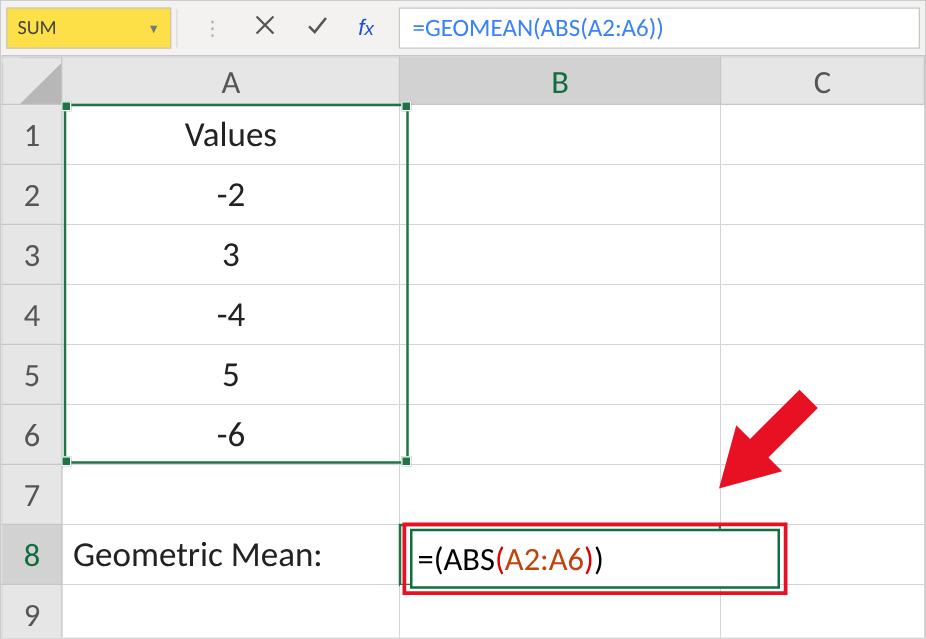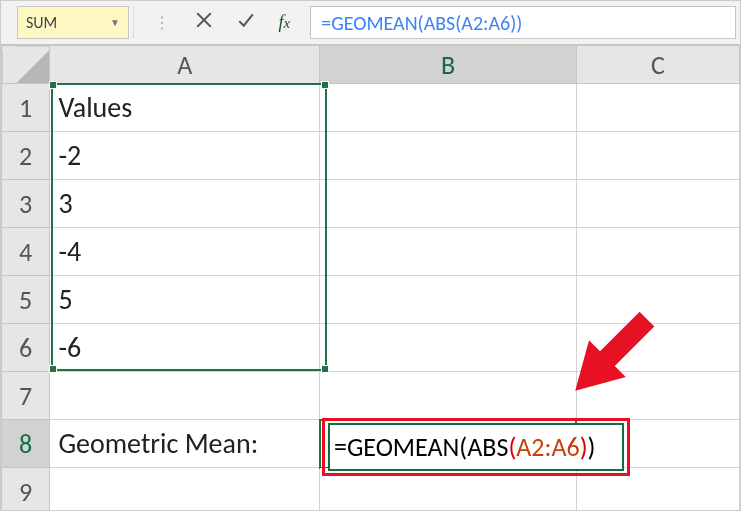--- a/index.html
+++ b/index.html
@@ -14,26 +14,26 @@
   }
   
   .formula-bar {
     display: flex;
     align-items: stretch;
     height: 44px;
     border-bottom: 1px solid #c6c6c6;
     background: #f3f2f1;
   }
   .name-box {
-    width: 112px;
+    width: 132px;
     display: flex;
     align-items: center;
     border: 1px solid #c6c6c6;
-    background: #fef9c3;
-    margin: 5px 4px 5px 16px;
+    background: #fde047;
+    margin: 5px 4px 5px 4px;
     padding: 0 8px;
     font-size: 16px;
     color: #444;
   }
   .name-box .dd {
     margin-left: auto;
     color: #777;
     font-size: 10px;
   }
   .fb-sep {
@@ -46,23 +46,23 @@
     align-items: center;
     gap: 24px;
     padding: 0 20px;
     color: #555;
     font-size: 18px;
   }
   .fb-btns .dots { color: #aaa; letter-spacing: 0.5px; font-size: 16px;}
   .fb-btns svg { width:18px; height:18px;}
   .fx {
     font-style: italic;
-    font-family: Liberation Serif, serif;
+    font-family: Liberation Sans, sans-serif;
     font-size: 18px;
-    color: #14532d;
+    color: #1d4ed8;
   }
   .fb-input {
     flex: 1;
     display: flex;
     align-items: center;
     padding: 0 10px;
     font-size: 20px;
     color: #3b82f6;
     background: #fff;
     border: 1px solid #c6c6c6;
@@ -102,20 +102,21 @@
     height: 48px;
     text-align: center;
   }
   th.rowhdr.active { background: #d2d2d2; color:#0f6e3e; }
   td.cell {
     border: 1px solid #d4d4d4;
     font-size: 28px;
     color: #222;
     height: 48px;
     padding: 0 8px;
+    text-align: center;
     background: #fff;
     position: relative;
   }
   td.cell.left { text-align: left; }
   .colA { width: 276px; }
   .colB { width: 268px; }
   .colC { width: 170px; }
   
   .hdrcell {
     background: #8eaadb;
@@ -274,21 +275,20 @@
   <div class="range-overlay dashed" style="left:50px; top:38px; width:276px; height:288px;">
     <div class="handle" style="left:-4px; top:-4px;"></div>
     <div class="handle" style="right:-4px; top:-4px;"></div>
     <div class="handle" style="left:-4px; bottom:-4px;"></div>
     <div class="handle" style="right:-4px; bottom:-4px;"></div>
   </div>
 </div>
 
 <div class="edit-box">
   <span class="tok-fn">=</span>
-    <span class="tok-fn">GEOMEAN</span>
     <span class="tok-fn">(</span>
     <span class="tok-fn">ABS</span>
     <span class="tok-p1">(</span>
     <span class="tok-ref">A2:A6</span>
     <span class="tok-p1">)</span>
     <span class="tok-fn">)</span>
 </div>
 
 <div class="redframe"></div>
 

